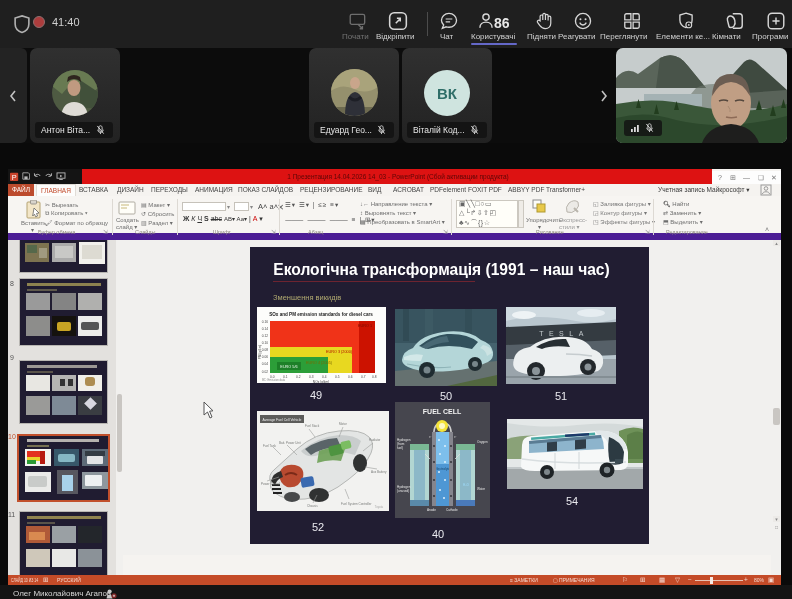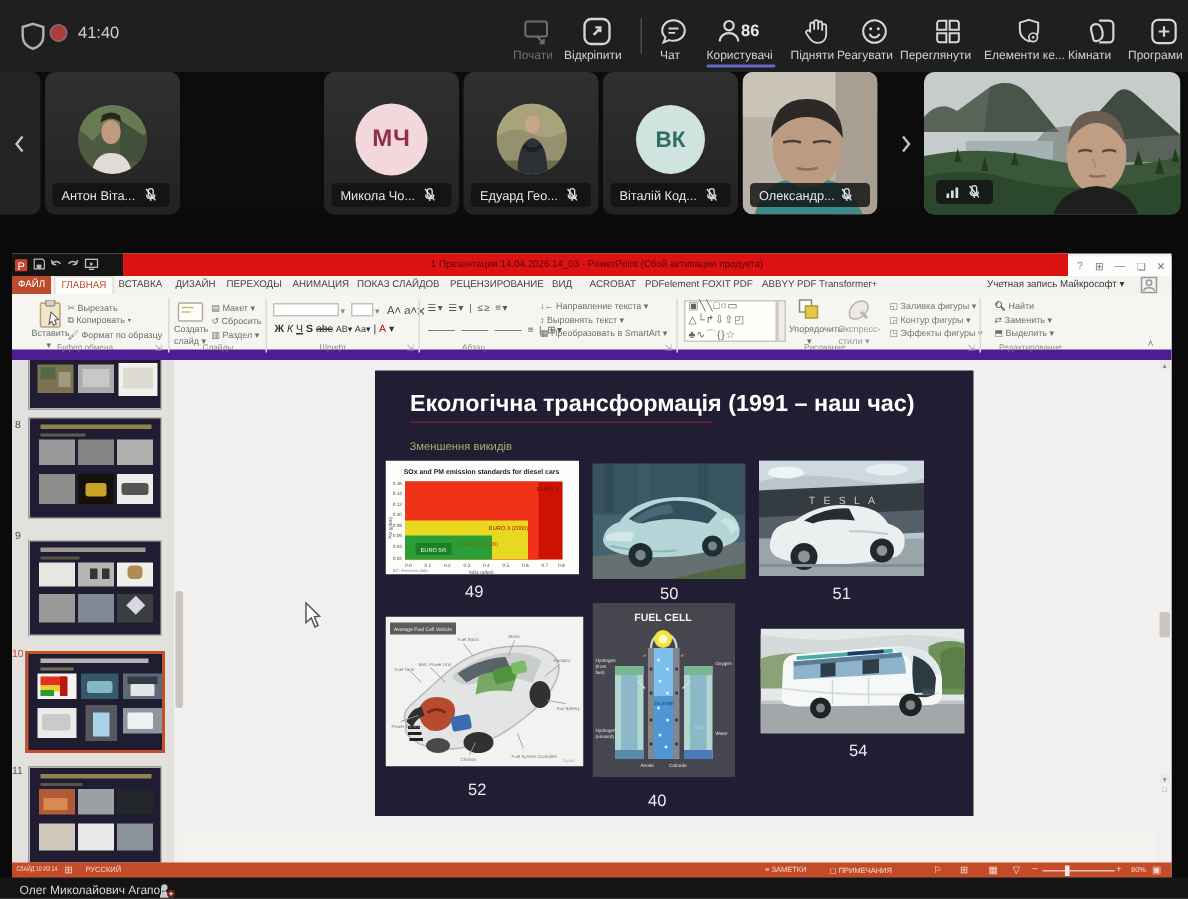--- a/index.html
+++ b/index.html
@@ -62,21 +62,21 @@
     <div style="position:absolute;left:427px;top:12px;width:1px;height:24px;background:#4c4c4c"></div>
     <svg class="tbico" style="left:439px" width="16" height="16" viewBox="0 0 18 18">
         <path d="M9 2.2 C12.8 2.2 15.8 5 15.8 8.4 C15.8 11.8 12.8 14.6 9 14.6 C8 14.6 7.2 14.5 6.4 14.2 L3 15.6 L4.2 12.6 C3 11.4 2.2 10 2.2 8.4 C2.2 5 5.2 2.2 9 2.2 Z" fill="none" stroke="#d6d6d6" stroke-width="1.2"></path>
         <path d="M6 7.2 h6 M6 9.8 h4" stroke="#d6d6d6" stroke-width="1.1"></path>
       </svg>
     <div class="tblbl" style="left:440px">Чат</div>
     <svg class="tbico" style="left:476px" width="16" height="16" viewBox="0 0 18 18">
         <circle cx="9" cy="5.5" r="2.8" fill="none" stroke="#d6d6d6" stroke-width="1.3"></circle>
         <path d="M3.5 15 C3.5 11.8 6 10 9 10 C12 10 14.5 11.8 14.5 15" fill="none" stroke="#d6d6d6" stroke-width="1.3"></path>
       </svg>
-    <div style="position:absolute;left:494px;top:15px;font-size:11px;font-weight:bold;color:#e8e8e8">86</div>
+    <div style="position:absolute;left:494px;top:15px;font-size:14px;font-weight:bold;color:#e8e8e8">86</div>
     <div class="tblbl" style="left:471px">Користувачі</div>
     <div style="position:absolute;left:471px;top:43px;width:46px;height:2px;background:#6468c8;border-radius:1px"></div>
     <svg class="tbico" style="left:534px" width="16" height="16" viewBox="0 0 18 18">
         <path d="M5.5 9 V4.8 C5.5 4.1 6 3.6 6.7 3.6 C7.4 3.6 7.9 4.1 7.9 4.8 V8 V3.4 C7.9 2.7 8.4 2.2 9.1 2.2 C9.8 2.2 10.3 2.7 10.3 3.4 V8 V4.2 C10.3 3.5 10.8 3 11.5 3 C12.2 3 12.7 3.5 12.7 4.2 V8.5 V5.8 C12.7 5.1 13.2 4.6 13.9 4.6 C14.6 4.6 15.1 5.1 15.1 5.8 V11 C15.1 13.8 13 15.8 10.2 15.8 C8 15.8 6.6 15 5.3 13.2 L3.2 10.2 C2.8 9.6 3 8.9 3.6 8.5 C4.2 8.2 4.9 8.3 5.3 8.9 Z" fill="none" stroke="#d6d6d6" stroke-width="1.1"></path>
       </svg>
     <div class="tblbl" style="left:527px">Підняти</div>
     <svg class="tbico" style="left:573px" width="16" height="16" viewBox="0 0 18 18">
         <circle cx="9" cy="9" r="6.8" fill="none" stroke="#d6d6d6" stroke-width="1.2"></circle>
         <circle cx="6.7" cy="7.4" r=".9" fill="#d6d6d6"></circle>
         <circle cx="11.3" cy="7.4" r=".9" fill="#d6d6d6"></circle>
@@ -120,29 +120,20 @@
           <path d="M9 46 q2 -14 13 -14 q12 0 14 14 Z" fill="#dfdcd6"></path>
         </svg>
       <div class="pill" style="width:78px">Антон Віта...<svg style="margin-left:6px" width="9" height="10" viewBox="0 0 10 11">
             <path d="M5 .8 C6 .8 6.8 1.6 6.8 2.6 V5.4 C6.8 6.4 6 7.2 5 7.2 C4 7.2 3.2 6.4 3.2 5.4 V2.6 C3.2 1.6 4 .8 5 .8 Z" fill="none" stroke="#ddd" stroke-width="1"></path>
             <path d="M2 5.2 C2 7 3.3 8.3 5 8.3 C6.7 8.3 8 7 8 5.2 M5 8.3 V10" stroke="#ddd" stroke-width="1" fill="none"></path>
             <path d="M1.5 1 L8.5 9.5" stroke="#ddd" stroke-width="1.1"></path>
           </svg></div>
     </div>
 
 
-    <div class="tile" style="left:216px;width:90px">
-      <div style="position:absolute;left:21px;top:21px;width:48px;height:48px;border-radius:50%;background:#f2d8dd"></div>
-      <div style="position:absolute;left:21px;top:36px;width:48px;text-align:center;font-size:16px;color:#913046;font-weight:bold;letter-spacing:.5px">МЧ</div>
-      <div class="pill" style="width:80px">Микола Чо...<svg style="margin-left:5px" width="9" height="10" viewBox="0 0 10 11">
-            <path d="M5 .8 C6 .8 6.8 1.6 6.8 2.6 V5.4 C6.8 6.4 6 7.2 5 7.2 C4 7.2 3.2 6.4 3.2 5.4 V2.6 C3.2 1.6 4 .8 5 .8 Z" fill="none" stroke="#ddd" stroke-width="1"></path>
-            <path d="M2 5.2 C2 7 3.3 8.3 5 8.3 C6.7 8.3 8 7 8 5.2 M5 8.3 V10" stroke="#ddd" stroke-width="1" fill="none"></path>
-            <path d="M1.5 1 L8.5 9.5" stroke="#ddd" stroke-width="1.1"></path>
-          </svg></div>
-    </div>
 
     <div class="tile" style="left:309px;width:90px">
       <svg class="avat" style="left:22px;top:21px" width="47" height="47" viewBox="0 0 47 47">
           <rect width="47" height="47" fill="#95906d"></rect>
           <path d="M0 0 h47 v18 q-12 8 -24 2 q-12 -6 -23 2 Z" fill="#a9a37b"></path>
           <rect x="0" y="38" width="47" height="9" fill="#6d6a50"></rect>
           <ellipse cx="24" cy="14" rx="5" ry="6" fill="#c9a58b"></ellipse>
           <path d="M14 47 q0 -22 10 -24 q10 2 10 24 Z" fill="#2e3038"></path>
           <path d="M18 28 q6 6 12 0" stroke="#1d1f26" stroke-width="3" fill="none"></path>
         </svg>
@@ -156,37 +147,20 @@
     <div class="tile" style="left:402px;width:90px">
       <div style="position:absolute;left:22px;top:22px;width:46px;height:46px;border-radius:50%;background:#cfe4df"></div>
       <div style="position:absolute;left:22px;top:37px;width:46px;text-align:center;font-size:15px;color:#2f6e68;font-weight:bold">ВК</div>
       <div class="pill" style="width:80px">Віталій Код...<svg style="margin-left:5px" width="9" height="10" viewBox="0 0 10 11">
             <path d="M5 .8 C6 .8 6.8 1.6 6.8 2.6 V5.4 C6.8 6.4 6 7.2 5 7.2 C4 7.2 3.2 6.4 3.2 5.4 V2.6 C3.2 1.6 4 .8 5 .8 Z" fill="none" stroke="#ddd" stroke-width="1"></path>
             <path d="M2 5.2 C2 7 3.3 8.3 5 8.3 C6.7 8.3 8 7 8 5.2 M5 8.3 V10" stroke="#ddd" stroke-width="1" fill="none"></path>
             <path d="M1.5 1 L8.5 9.5" stroke="#ddd" stroke-width="1.1"></path>
           </svg></div>
     </div>
 
-    <div class="tile" style="left:495px;width:90px">
-      <svg style="position:absolute;left:0;top:0" width="90" height="95" viewBox="0 0 90 95">
-          <rect width="90" height="95" fill="#b9b2a6"></rect>
-          <rect x="0" y="0" width="90" height="30" fill="#c9c3b8"></rect>
-          <rect x="62" y="0" width="28" height="95" fill="#a89f92"></rect>
-          <ellipse cx="43" cy="50" rx="23" ry="29" fill="#bb9b82"></ellipse>
-          <path d="M19 44 Q20 18 43 18 Q66 18 67 44 Q58 30 43 30 Q28 30 19 44 Z" fill="#2c2826"></path>
-          <path d="M27 47 q7 -2 12 0 M47 47 q7 -2 12 0" stroke="#463c34" stroke-width="1.7" fill="none"></path>
-          <path d="M36 64 q7 2 14 0" stroke="#8d6f5c" stroke-width="1.8" fill="none"></path>
-          <path d="M8 95 q6 -20 21 -23 q14 10 28 0 q16 3 23 23 Z" fill="#3d8a8a"></path>
-        </svg>
-      <div class="pill" style="width:80px">Олександр...<svg style="margin-left:4px" width="9" height="10" viewBox="0 0 10 11">
-            <path d="M5 .8 C6 .8 6.8 1.6 6.8 2.6 V5.4 C6.8 6.4 6 7.2 5 7.2 C4 7.2 3.2 6.4 3.2 5.4 V2.6 C3.2 1.6 4 .8 5 .8 Z" fill="none" stroke="#ddd" stroke-width="1"></path>
-            <path d="M2 5.2 C2 7 3.3 8.3 5 8.3 C6.7 8.3 8 7 8 5.2 M5 8.3 V10" stroke="#ddd" stroke-width="1" fill="none"></path>
-            <path d="M1.5 1 L8.5 9.5" stroke="#ddd" stroke-width="1.1"></path>
-          </svg></div>
-    </div>
     <svg style="position:absolute;left:599px;top:41px" width="10" height="14" viewBox="0 0 10 14">
         <path d="M3 2 L7 7 L3 12" stroke="#c2c2c2" stroke-width="1.6" fill="none"></path>
       </svg>
 
     <div class="tile" style="left:616px;width:171px">
       <svg style="position:absolute;left:0;top:0" width="171" height="95" viewBox="0 0 171 95">
           <rect width="171" height="95" fill="#c6cccc"></rect>
           <path d="M0 30 Q10 18 22 26 L44 10 Q60 2 72 18 L90 40 H0 Z" fill="#5a655a"></path>
           <path d="M44 10 Q60 2 72 18 L90 40 H40 Z" fill="#49544a"></path>
           <path d="M100 45 L128 14 Q134 8 142 16 L171 42 V60 H100 Z" fill="#3f4a40"></path>

